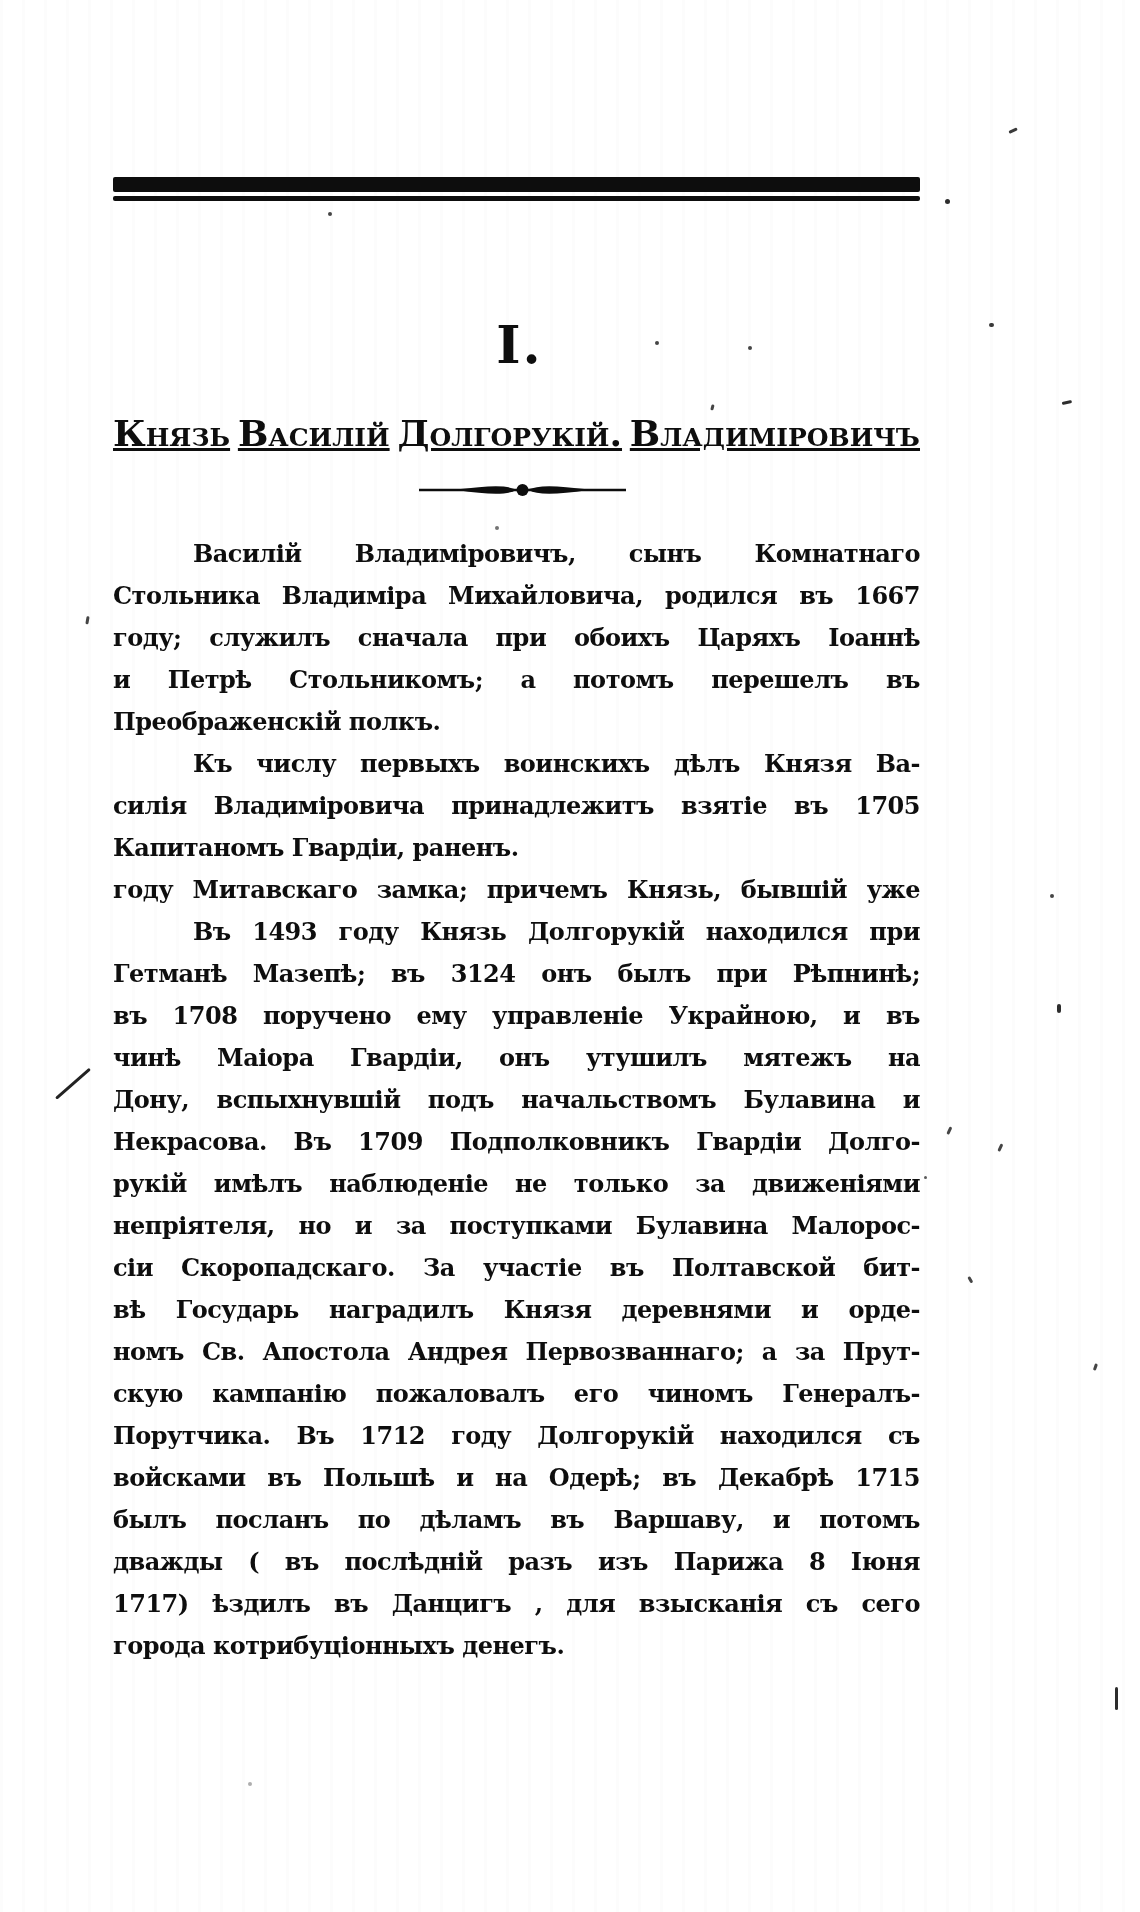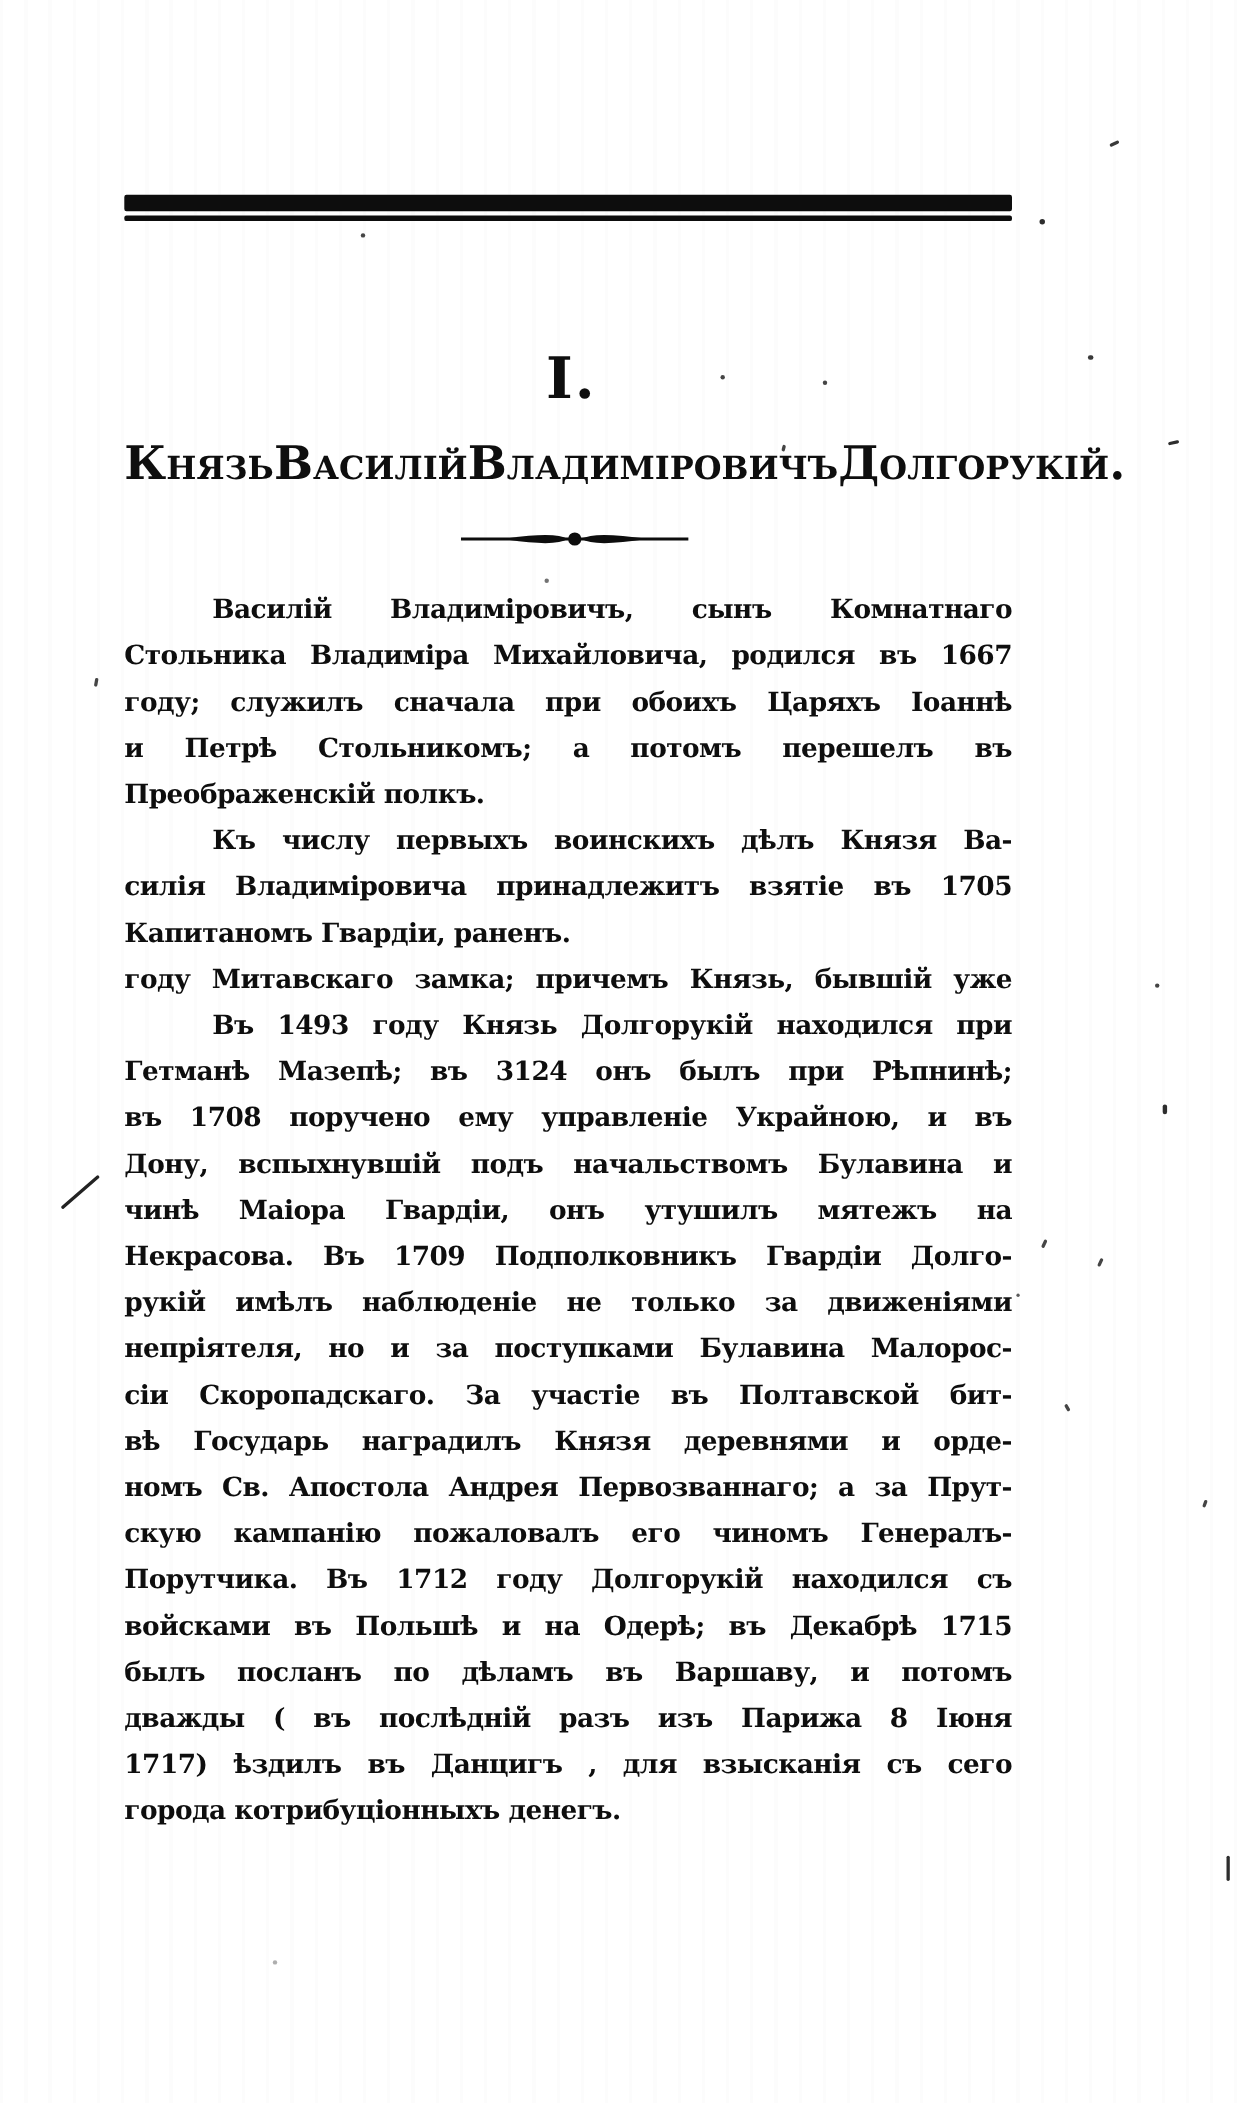--- a/index.html
+++ b/index.html
@@ -17,23 +17,24 @@
   .top-rule .bar-thick { height:15px; background:#0d0d0d; border-radius:2px; }
   .top-rule .bar-thin  { height:5px; margin-top:4px; background:#0d0d0d; border-radius:2px; }
 
   .chapter-heading {
     position:absolute; left:113px; top:314px; width:807px;
     text-align:center; font-size:52px; font-weight:bold;
     letter-spacing:2px; padding-left:6px; box-sizing:border-box;
   }
   .chapter-title {
     position:absolute; left:113px; top:396px; width:807px; height:58px;
-    display:flex; justify-content:space-between; align-items:flex-start;
-    font-size:42px; font-weight:bold; font-variant:small-caps;
+    display:flex; justify-content:space-between; align-items:flex-end;
+    font-size:36px; font-weight:bold; font-variant:small-caps;
     white-space:nowrap;
+    text-decoration:underline;
   }
   .divider { position:absolute; left:419px; top:479px; width:207px; height:22px; }
 
   .body-text {
     position:absolute; left:113px; top:533px; width:807px;
     font-size:24px; font-weight:bold; line-height:42px;
     letter-spacing:-0.5px;
   }
   .text-line {
     height:42px; white-space:nowrap;
@@ -53,22 +54,22 @@
   <div class="top-rule">
     <div class="bar-thick"></div>
     <div class="bar-thin"></div>
   </div>
 
   <div class="chapter-heading">I.</div>
 
   <div class="chapter-title" id="chapter-title">
       <span>Князь</span>
       <span>Василій</span>
+      <span>Долгорукій.</span>
       <span>Владиміровичъ</span>
-      <span>Долгорукій.</span>
     </div>
 
   <svg class="divider" viewBox="0 0 207 22" xmlns="http://www.w3.org/2000/svg">
     <line x1="0" y1="11" x2="207" y2="11" stroke="#0d0d0d" stroke-width="2.6"></line>
     <path d="M38,11 Q86,3.5 97,11 Q86,18.5 38,11 Z" fill="#0d0d0d"></path>
     <circle cx="103.5" cy="11" r="6" fill="#0d0d0d"></circle>
     <path d="M169,11 Q121,3.5 110,11 Q121,18.5 169,11 Z" fill="#0d0d0d"></path>
   </svg>
 
   <div class="body-text" id="body-text">
@@ -82,22 +83,22 @@
       <div>
         <div class="text-line first">Къ числу первыхъ воинскихъ дѣлъ Князя Ва-</div>
         <div class="text-line">силія Владиміровича принадлежитъ взятіе въ 1705</div>
         <div class="text-line last">Капитаномъ Гвардіи, раненъ.</div>
         <div class="text-line">году Митавскаго замка; причемъ Князь, бывшій уже</div>
       </div>
       <div>
         <div class="text-line first">Въ 1493 году Князь Долгорукій находился при</div>
         <div class="text-line">Гетманѣ Мазепѣ; въ 3124 онъ былъ при Рѣпнинѣ;</div>
         <div class="text-line">въ 1708 поручено ему управленіе Украйною, и въ</div>
+        <div class="text-line">чинѣ Маіора Гвардіи, онъ утушилъ мятежъ на</div>
         <div class="text-line">Дону, вспыхнувшій подъ начальствомъ Булавина и</div>
-        <div class="text-line">чинѣ Маіора Гвардіи, онъ утушилъ мятежъ на</div>
         <div class="text-line">Некрасова. Въ 1709 Подполковникъ Гвардіи Долго-</div>
         <div class="text-line">рукій имѣлъ наблюденіе не только за движеніями</div>
         <div class="text-line">непріятеля, но и за поступками Булавина Малорос-</div>
         <div class="text-line">сіи Скоропадскаго. За участіе въ Полтавской бит-</div>
         <div class="text-line">вѣ Государь наградилъ Князя деревнями и орде-</div>
         <div class="text-line">номъ Св. Апостола Андрея Первозваннаго; а за Прут-</div>
         <div class="text-line">скую кампанію пожаловалъ его чиномъ Генералъ-</div>
         <div class="text-line">Порутчика. Въ 1712 году Долгорукій находился съ</div>
         <div class="text-line">войсками въ Польшѣ и на Одерѣ; въ Декабрѣ 1715</div>
         <div class="text-line">былъ посланъ по дѣламъ въ Варшаву, и потомъ</div>

